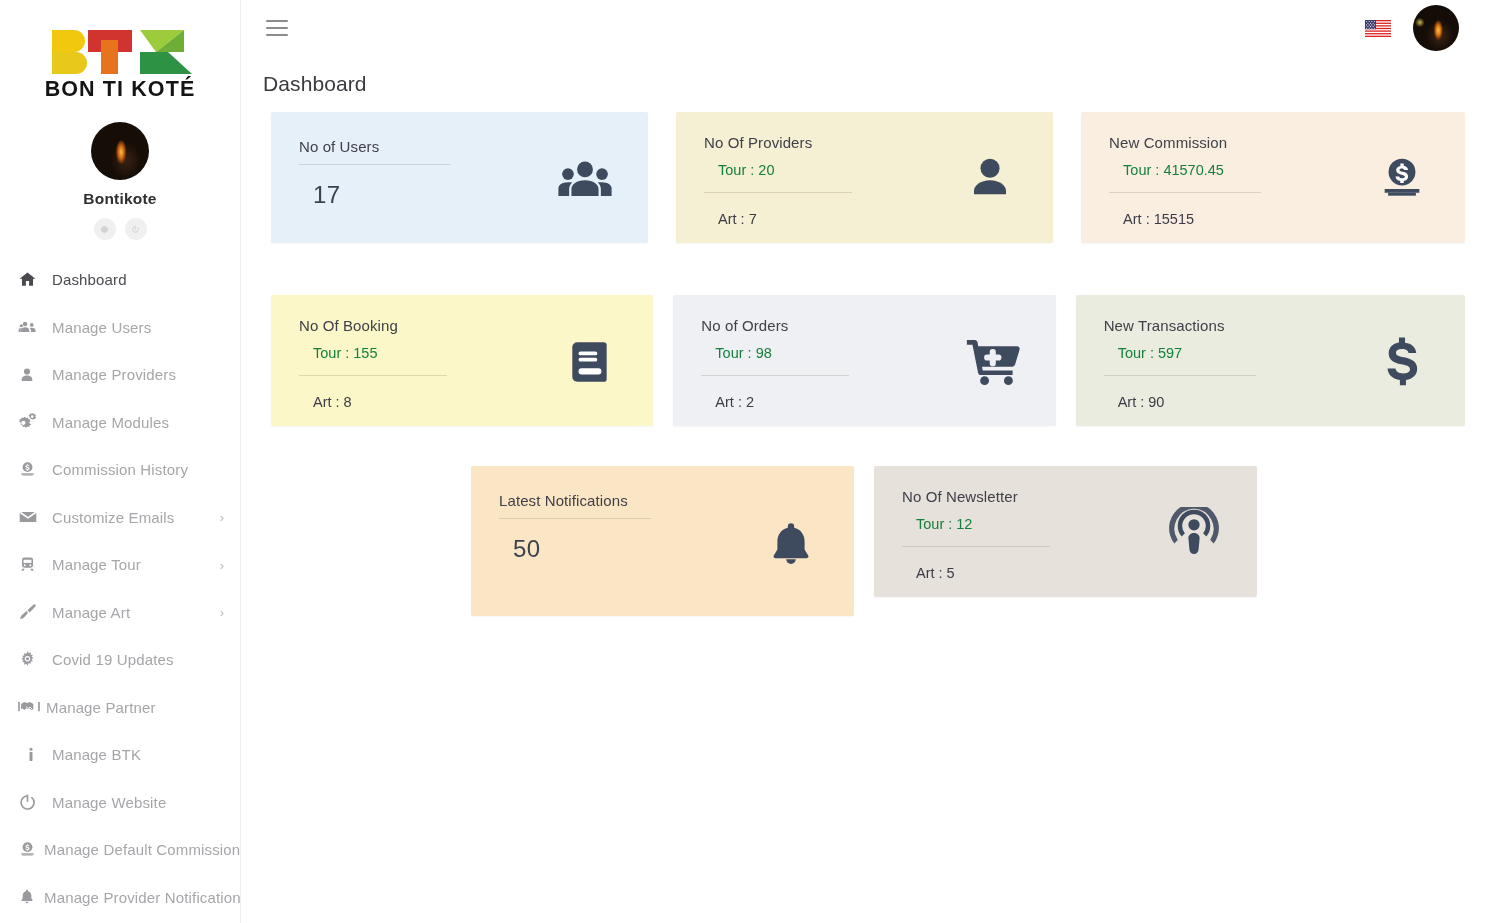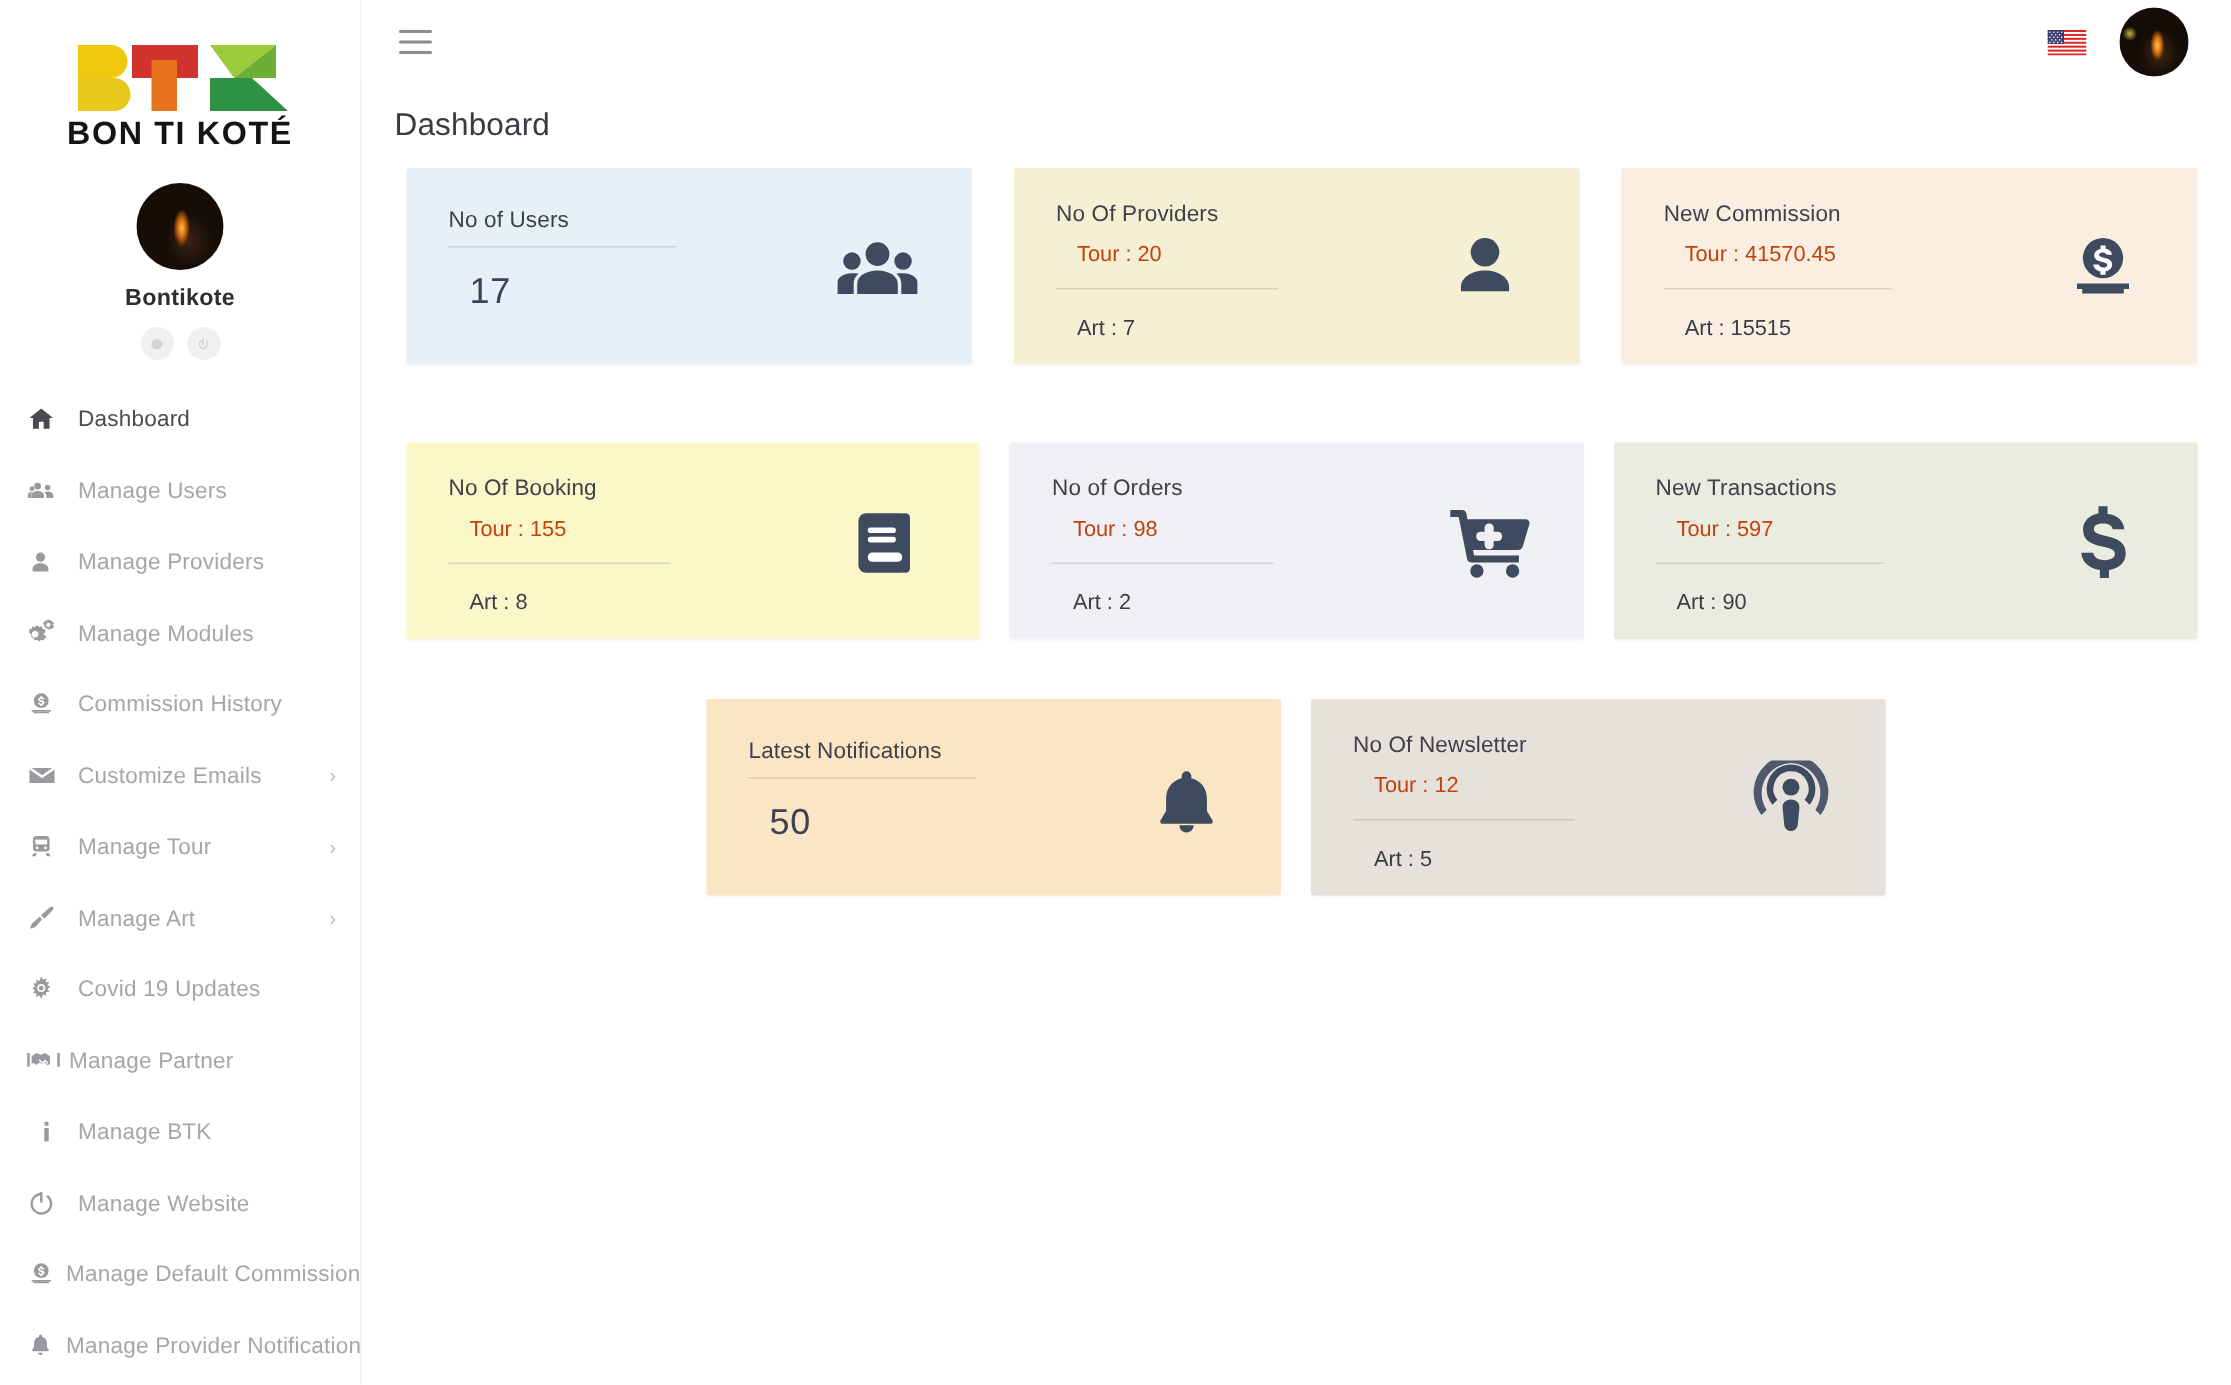--- a/index.html
+++ b/index.html
@@ -114,21 +114,21 @@
     border-radius: 2px;
     padding: 22px 26px 20px 28px;
     display: flex; align-items: flex-start;
     box-shadow: 0 1px 2px rgba(0,0,0,0.04);
   }
   .card-body { flex: 1; min-width: 0; }
   .card-title {
     font-size: 15px; color: #40404a; letter-spacing: .1px; white-space: nowrap;
   }
   .card-sub {
-    font-size: 14.5px; color: #c2410c; margin-top: 11px;
+    font-size: 14.5px; color: #15803d; margin-top: 11px;
     padding-left: 14px; white-space: nowrap;
   }
   .card-div {
     height: 1px; background: rgba(120,110,90,0.22);
     margin: 14px 0 0 0; width: 148px;
   }
   .card-foot {
     font-size: 14.5px; color: #3c3c46; margin-top: 18px;
     padding-left: 14px; white-space: nowrap;
   }
@@ -144,21 +144,21 @@
   .card-icon svg { fill: #3e4a5e; }
 
   
   .c-users   { width: 383px; height: 131px; background: #e6f0f9; padding-top: 26px; }
   .c-users .card-icon { margin-top: 2px; }
   .c-prov    { width: 383px; height: 131px; background: #f5efd3; justify-content: space-between; }
   .c-comm    { width: 390px; height: 131px; background: #faeee1; }
   .c-book    { width: 383px; height: 131px; background: #fbf7c8; }
   .c-ord     { width: 383px; height: 131px; background: #eff0f4; }
   .c-trans   { width: 390px; height: 131px; background: #eaecdf; gap: 28px; }
-  .c-notif   { width: 383px; height: 131px; background: #fae6c4; padding-top: 26px; gap: 13px; }
+  .c-notif   { width: 383px; height: 150px; background: #fae6c4; padding-top: 26px; gap: 13px; }
   .c-news    { width: 383px; height: 131px; background: #e6e1da; }
 
   .c-users .card-div, .c-notif .card-div { margin-top: 9px; width: 152px; }
   .c-comm .card-div, .c-trans .card-div { width: 152px; }
 </style>
 </head>
 <body>
 
 <div class="app">
 

